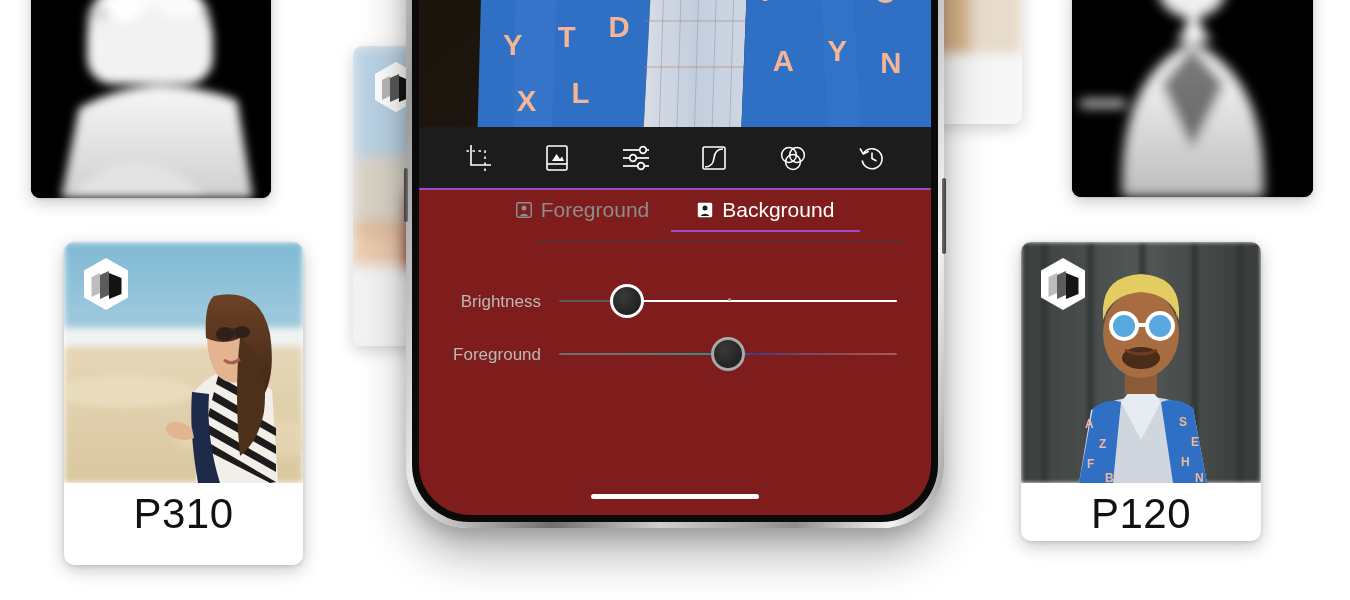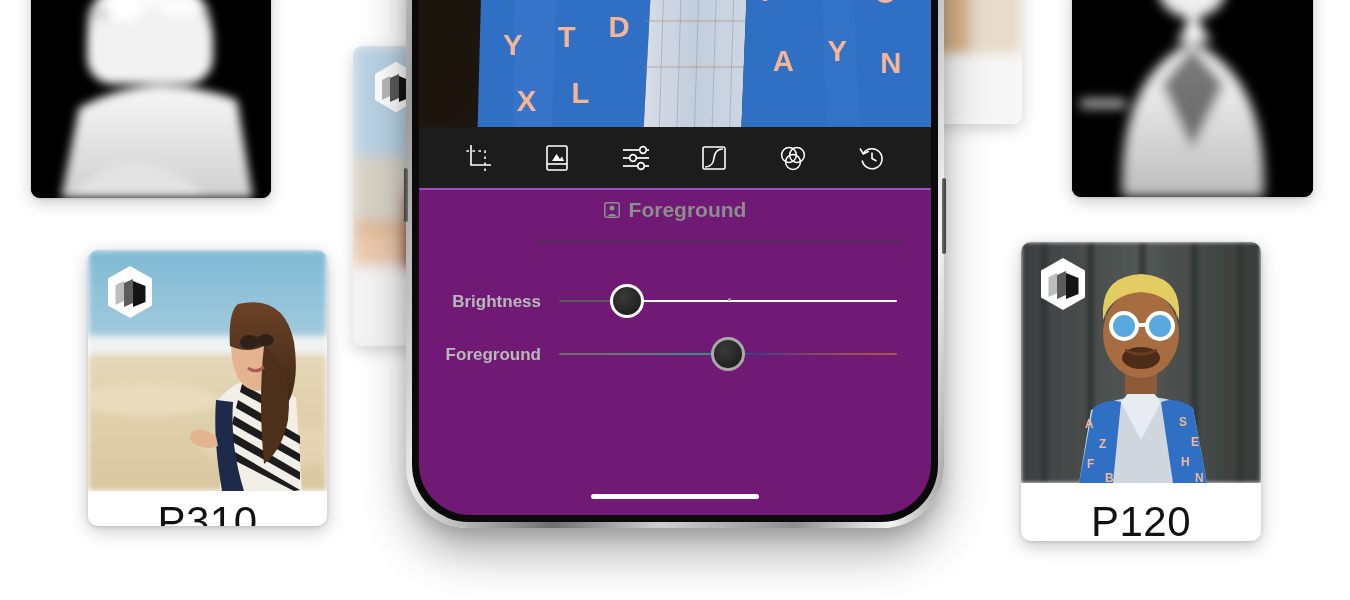--- a/index.html
+++ b/index.html
@@ -70,21 +70,21 @@
   }
   .side-btn-l {
     position: absolute; left: -2px; width: 4px; border-radius: 2px;
     background: linear-gradient(90deg,#3c3c3c,#6f6f6f);
   }
 
   
   #screen-photo { position: absolute; left:0; top:0; width:100%; height:376px; overflow:hidden; background:#120d08; }
 
   
-  #editor { position:absolute; left:0; top:376px; right:0; bottom:0; background:#701a75;font-weight:bold; }
+  #editor { position:absolute; left:0; top:376px; right:0; bottom:0; background:#7f1d1d; }
   #toolbar {
     position: relative;
     height: 62px;
     background: #1c1c1c;
     display: flex; align-items: center; justify-content: space-around;
     padding: 0 20px;
   }
   .tool { width:42px; height:42px; display:flex; align-items:center; justify-content:center; cursor:pointer; }
   .tool svg { display:block; }
   .tool-underline {
@@ -232,21 +232,21 @@
         </defs>
       <rect width="92" height="158" fill="#fafafa"></rect>
       <g filter="url(#bl2)">
         <rect width="92" height="96" fill="#e7dccb"></rect>
         <rect x="0" y="0" width="40" height="96" fill="#d8b68a"></rect>
         <rect y="88" width="92" height="70" fill="#f6f6f6"></rect>
       </g>
     </svg>
   </div>
 
-  <div class="card" style="left:88px; top:242px; width:239px; height:276px;margin-top:8px;">
+  <div class="card" style="left:64px; top:242px; width:239px; height:323px;">
     <div class="card-photo" style="height:241px;">
       <svg viewBox="0 0 239 241" preserveAspectRatio="none" style="display:block;width:100%;height:100%">
         <defs>
           <linearGradient id="sky" x1="0" y1="0" x2="0" y2="1">
             <stop offset="0%" stop-color="#7fb9d4"></stop>
               <stop offset="100%" stop-color="#a9cfe0"></stop>
           </linearGradient>
           <linearGradient id="sand" x1="0" y1="0" x2="0" y2="1">
             <stop offset="0%" stop-color="#e5d7b8"></stop>
               <stop offset="100%" stop-color="#d9c79e"></stop>
@@ -352,21 +352,21 @@
       </svg>
       <div class="badge" style="left:14px; top:14px; width:56px; height:56px;">
         <svg viewBox="0 0 56 56">
           <path d="M28 2 L50 14.5 L50 41.5 L28 54 L6 41.5 L6 14.5 Z" fill="#ffffff"></path>
           <path d="M13.5 21 L22 17 L22 37 L13.5 41 Z" fill="#bdbdbd"></path>
           <path d="M22 19 L31 15 L31 39 L22 43 Z" fill="#5c5c5c"></path>
           <path d="M31 17 L43.5 22 L43.5 38 L31 43 Z" fill="#141414"></path>
         </svg>
       </div>
     </div>
-    <div class="card-label" style="font-size:42px; padding-top:18px;">P120</div>
+    <div class="card-label" style="font-size:42px; padding-top:10px;">P120</div>
   </div>
 
   <div id="phone">
     <div class="side-btn-l" style="top:430px; height:54px;"></div>
     <div class="side-btn" style="top:440px; height:76px;"></div>
 
     <div id="phone-inner">
       <div id="screen">
 
         <div id="screen-photo">
@@ -500,20 +500,28 @@
 
           <div id="tabs">
             <div class="tab tab-inactive">
               <svg class="tab-ico" viewBox="0 0 16 16">
                 <rect x="0.8" y="0.8" width="14.4" height="14.4" rx="1.4" fill="none" stroke="#8d8d8d" stroke-width="1.5"></rect>
                 <circle cx="8" cy="6" r="2.5" fill="#8d8d8d"></circle>
                 <path d="M3.4 14 Q8 9.3 12.6 14 Z" fill="#8d8d8d"></path>
               </svg>
               <span>Foreground</span>
             </div>
+            <div class="tab tab-active">
+              <svg class="tab-ico" viewBox="0 0 16 16">
+                <rect x="0.8" y="0.8" width="14.4" height="14.4" rx="1.4" fill="#ffffff"></rect>
+                <circle cx="8" cy="6" r="2.5" fill="#1c1c1c"></circle>
+                <path d="M3.4 14 Q8 9.3 12.6 14 Z" fill="#1c1c1c"></path>
+              </svg>
+              <span>Background</span>
+            </div>
           </div>
 
           <div id="sliders">
 
             <div class="srow">
               <div class="slabel">Brightness</div>
               <div class="strack">
                 <div class="sline"></div>
                 <div class="sfill" style="left:20%; right:0;"></div>
                 <div class="stick" style="left:50%;"></div>

